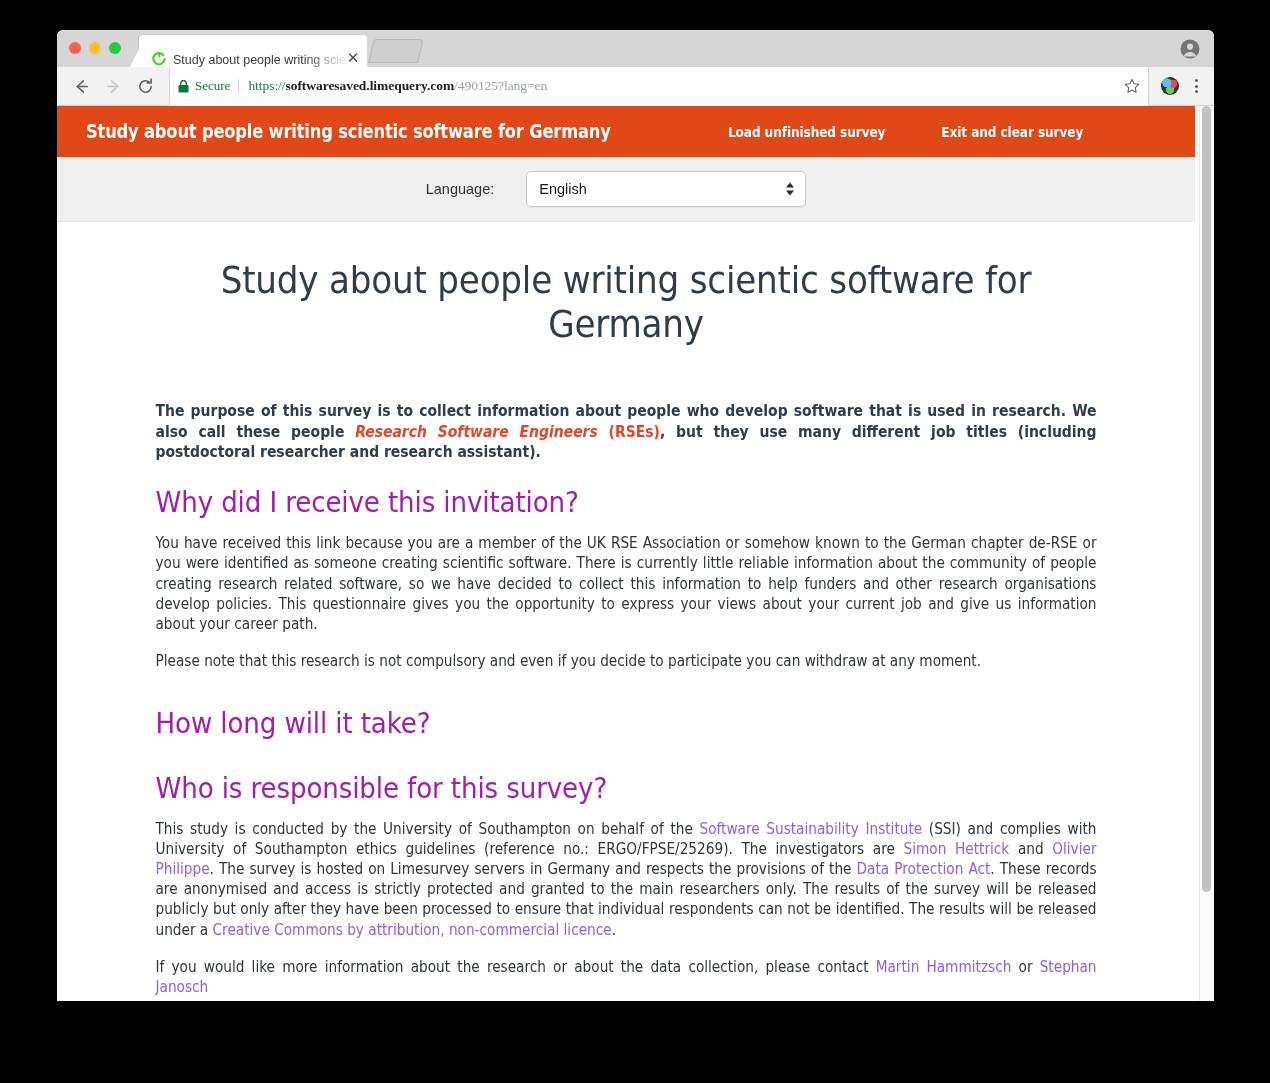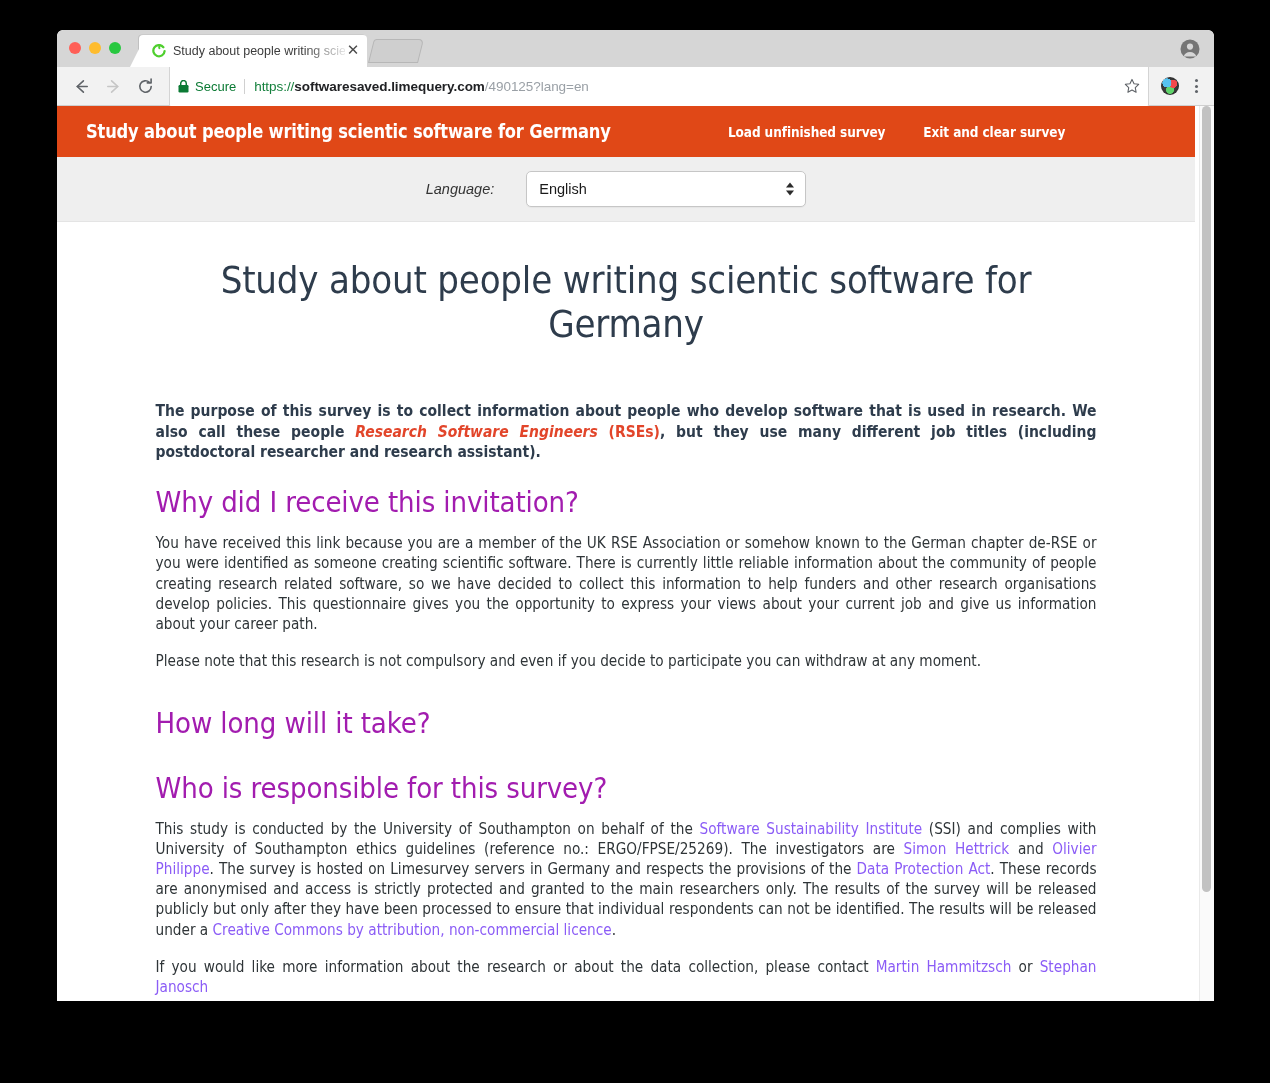--- a/index.html
+++ b/index.html
@@ -36,21 +36,21 @@
   .dot { width: 12px; height: 12px; border-radius: 50%; }
   .dot.red    { background: #ff5f57; }
   .dot.yellow { background: #febc2e; }
   .dot.green  { background: #28c840; }
 
   .tab {
     position: absolute; left: 82px; top: 5px;
     width: 228px; height: 32px;
     background: #ffffff;
     border-radius: 4px 4px 0 0;
-    display: flex; align-items: center;
+    display: flex; align-items: flex-end;
     padding: 0 6px 0 11px;
     box-shadow: -1px -0.5px 0 rgba(0,0,0,0.10);
   }
   .tab::before {
     content: "";
     position: absolute; left: -9px; bottom: 0;
     width: 10px; height: 20px;
     background: #ffffff;
     clip-path: polygon(100% 0, 100% 100%, 0 100%);
   }
@@ -99,20 +99,21 @@
   .omnibox {
     flex: 1 1 auto;
     height: 44px;
     margin: 0 8px 0 6px;
     background: #ffffff;
     border: 1px solid #d4d4d4;
     border-radius: 3px;
     display: flex; align-items: center;
     padding: 0 8px;
     font-size: 13.5px;
+    font-family: Liberation Serif, serif;
   }
   .lock-icon { margin-right: 6px; display: flex; align-items: center; }
   .secure-word { color: #0b7a34; font-size: 13px; margin-right: 8px; }
   .omni-sep {
     width: 1px; height: 15px; background: #d0d0d0; margin-right: 9px;
   }
   .url { white-space: nowrap; overflow: hidden; letter-spacing: -0.05px; }
   .url .scheme { color: #15803d; }
   .url .host   { color: #202124; font-weight: bold; }
   .url .path   { color: #9aa0a6; }
@@ -149,40 +150,40 @@
   }
   .ls-brand {
     font-family: "DejaVu Sans Condensed", "Liberation Sans Narrow", "Liberation Sans", sans-serif;
     font-weight: bold;
     font-size: 19.5px;
     color: #ffffff;
     letter-spacing: -0.2px;
     transform: scaleX(0.93);
     transform-origin: left center;
   }
-  .ls-links { display: flex; gap: 26px; margin-left: 72px; }
+  .ls-links { display: flex; gap: 44px; margin-left: 72px; }
   .ls-link {
     font-family: "DejaVu Sans Condensed", "Liberation Sans Narrow", "Liberation Sans", sans-serif;
     font-weight: bold;
     font-size: 14.5px;
     color: #ffffff;
     text-decoration: none;
     letter-spacing: -0.1px;
     transform: scaleX(0.93);
   }
 
   .lang-bar {
     background: #efefef;
     height: 65px;
     border-bottom: 1px solid #e4e4e4;
     display: flex; align-items: center; justify-content: center;
   }
   .lang-inner { display: flex; align-items: center; transform: translateX(-10px); }
   .lang-label {
-    font-size: 14.5px; color: #333333; margin-right: 32px; font-style: italic;
+    font-size: 14.5px; color: #333333; margin-right: 32px;
   }
   .lang-select {
     position: relative;
     width: 280px; height: 36px;
     background: #ffffff;
     border: 1px solid #c6c6c6;
     border-radius: 5px;
     display: flex; align-items: center;
     padding: 0 12px;
     font-size: 14.5px; color: #1a1a1a;

